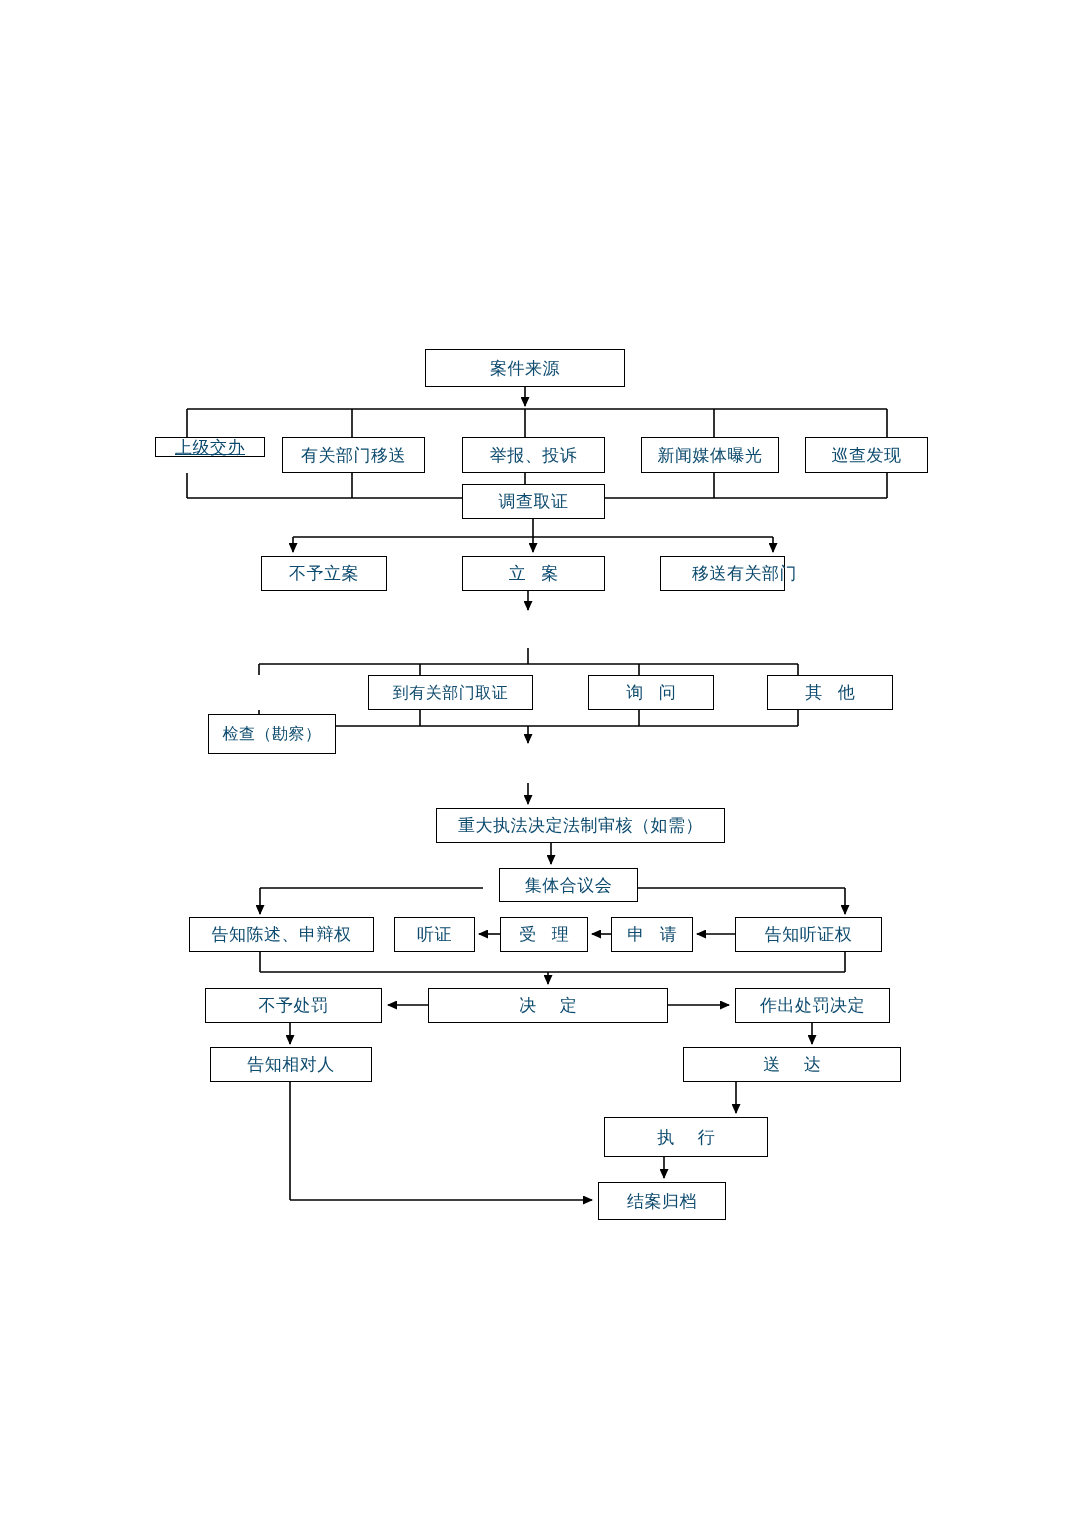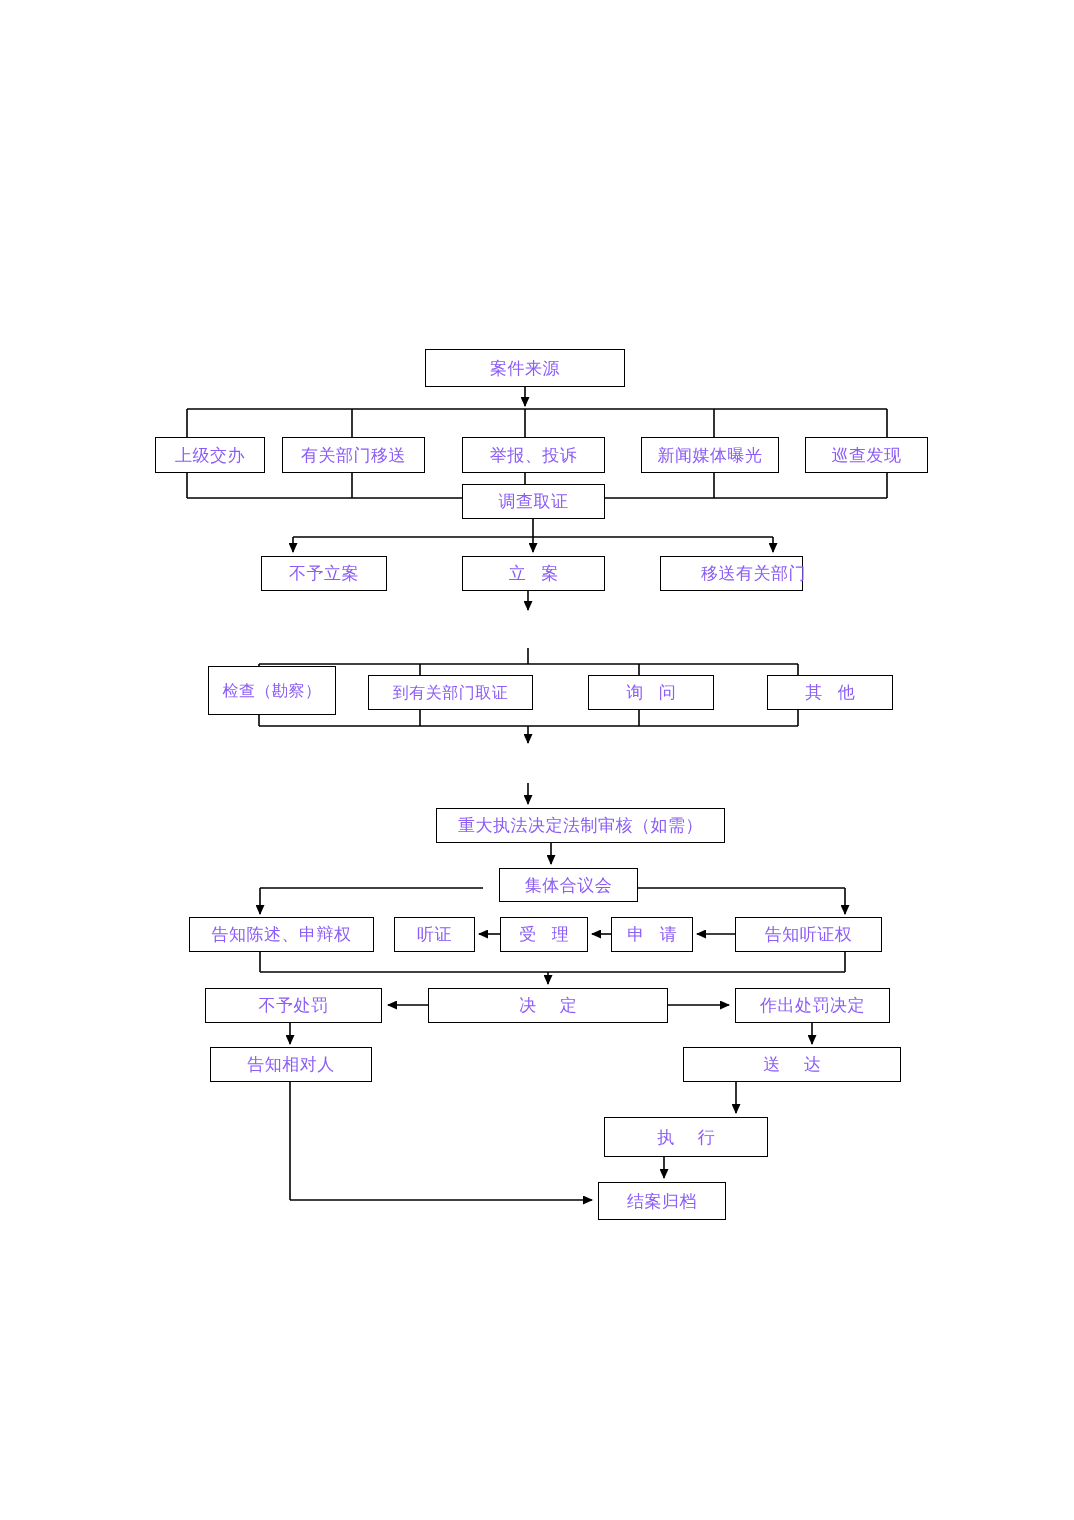--- a/index.html
+++ b/index.html
@@ -23,21 +23,21 @@
   .node{
     position:absolute;
     box-sizing:border-box;
     border:1.6px solid #000000;
     background:#ffffff;
     display:flex;
     align-items:center;
     justify-content:center;
     font-family:"DejaVu Serif","Liberation Serif",serif;
     font-size:17px;
-    color:#8b5cf6;
+    color:#0c4a6e;
     line-height:1;
     letter-spacing:0.5px;
     white-space:nowrap;
     z-index:3;
   }
   .node.wide-space{letter-spacing:9px;text-indent:9px;}
   .node.mid-space{letter-spacing:5px;text-indent:5px;}
   .node.small{font-size:16px;}
 </style>
 </head>
@@ -121,34 +121,34 @@
 
       <line x1="664" y1="1157" x2="664" y2="1178" marker-end="url(#arrow)"></line>
 
       <line x1="290" y1="1082" x2="290" y2="1200"></line>
       <line x1="290" y1="1200" x2="592" y2="1200" marker-end="url(#arrow)"></line>
     </g>
   </svg>
 
   <div class="node" style="left:425px; top:349px; width:200px; height:38px;">案件来源</div>
 
-  <div class="node" style="left:155px; top:437px; width:110px; height:36px;">上级交办</div>
+  <div class="node" style="left:155px; top:437px; width:110px; height:20px;text-decoration:underline;">上级交办</div>
   <div class="node" style="left:282px; top:437px; width:143px; height:36px;">有关部门移送</div>
   <div class="node" style="left:462px; top:437px; width:143px; height:36px;text-align:right;">举报、投诉</div>
   <div class="node" style="left:641px; top:437px; width:138px; height:36px;">新闻媒体曝光</div>
   <div class="node" style="left:805px; top:437px; width:123px; height:36px;">巡查发现</div>
 
   <div class="node" style="left:462px; top:484px; width:143px; height:35px;">调查取证</div>
 
   <div class="node" style="left:261px; top:556px; width:126px; height:35px;">不予立案</div>
   <div class="node mid-space" style="left:462px; top:556px; width:143px; height:35px;">立  案</div>
-  <div class="node" style="left:660px; top:556px; width:143px; height:35px;padding-left:44px;">移送有关部门</div>
+  <div class="node" style="left:660px; top:556px; width:125px; height:35px;padding-left:44px;">移送有关部门</div>
 
 
-  <div class="node small" style="left:208px; top:666px; width:128px; height:49px;">检查（勘察）</div>
+  <div class="node small" style="left:208px; top:714px; width:128px; height:40px;">检查（勘察）</div>
   <div class="node small" style="left:368px; top:675px; width:165px; height:35px;">到有关部门取证</div>
   <div class="node mid-space" style="left:588px; top:675px; width:126px; height:35px;">询  问</div>
   <div class="node mid-space" style="left:767px; top:675px; width:126px; height:35px;">其  他</div>
 
   <div class="node" style="left:436px; top:808px; width:289px; height:35px;">重大执法决定法制审核（如需）</div>
 
   <div class="node" style="left:483px; top:868px; width:139px; height:34px;margin-left:16px;">集体合议会</div>
 
   <div class="node" style="left:189px; top:917px; width:185px; height:35px;">告知陈述、申辩权</div>
   <div class="node" style="left:394px; top:917px; width:81px; height:35px;">听证</div>

